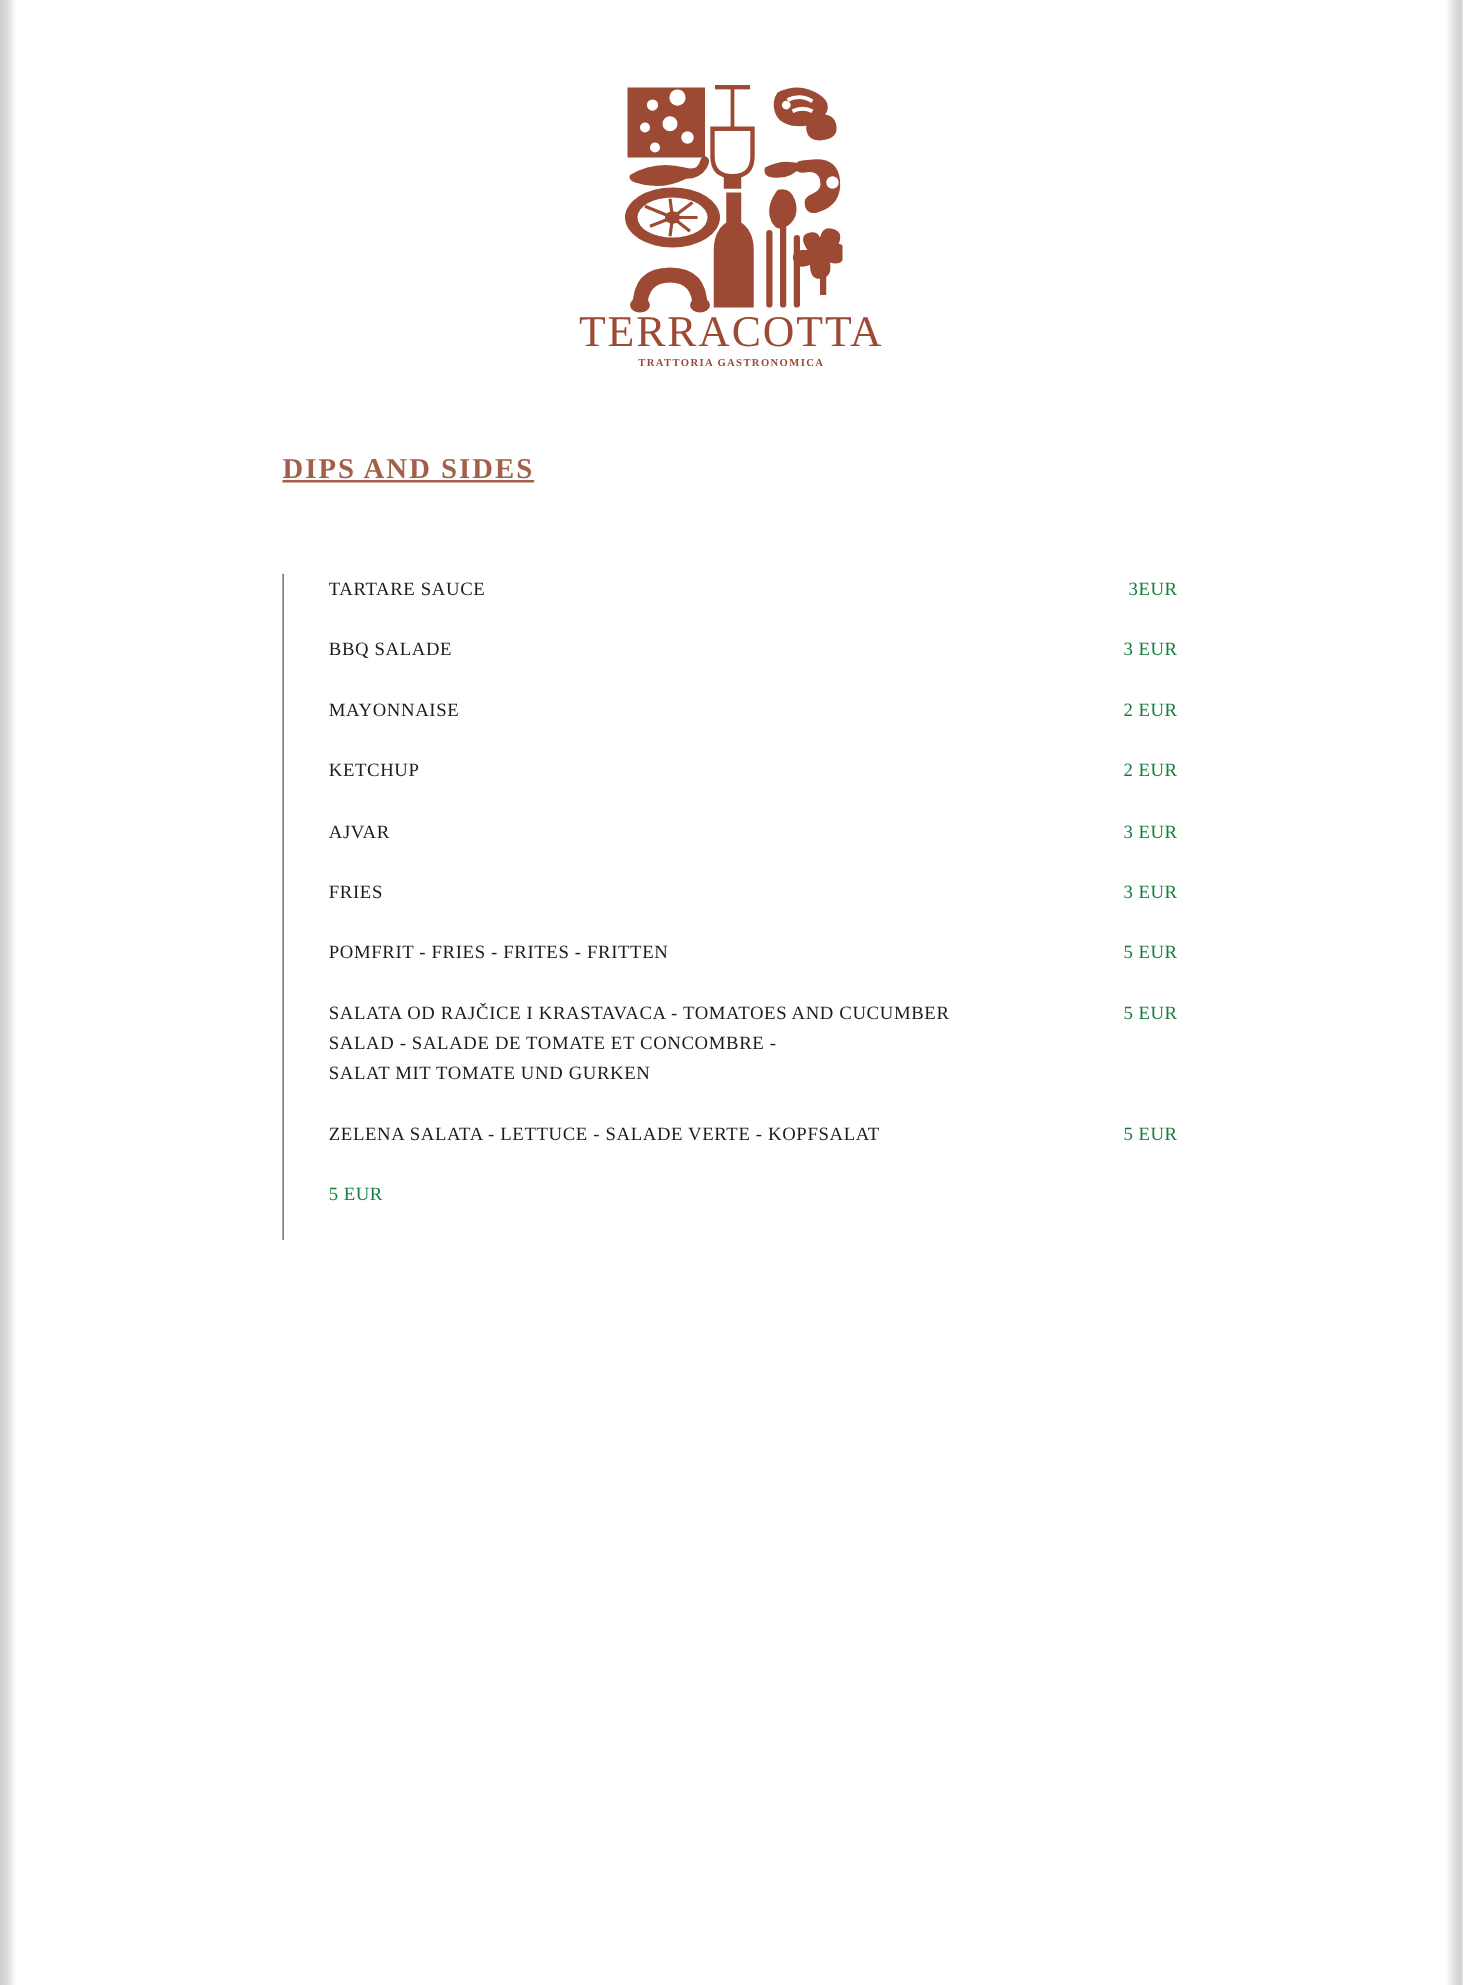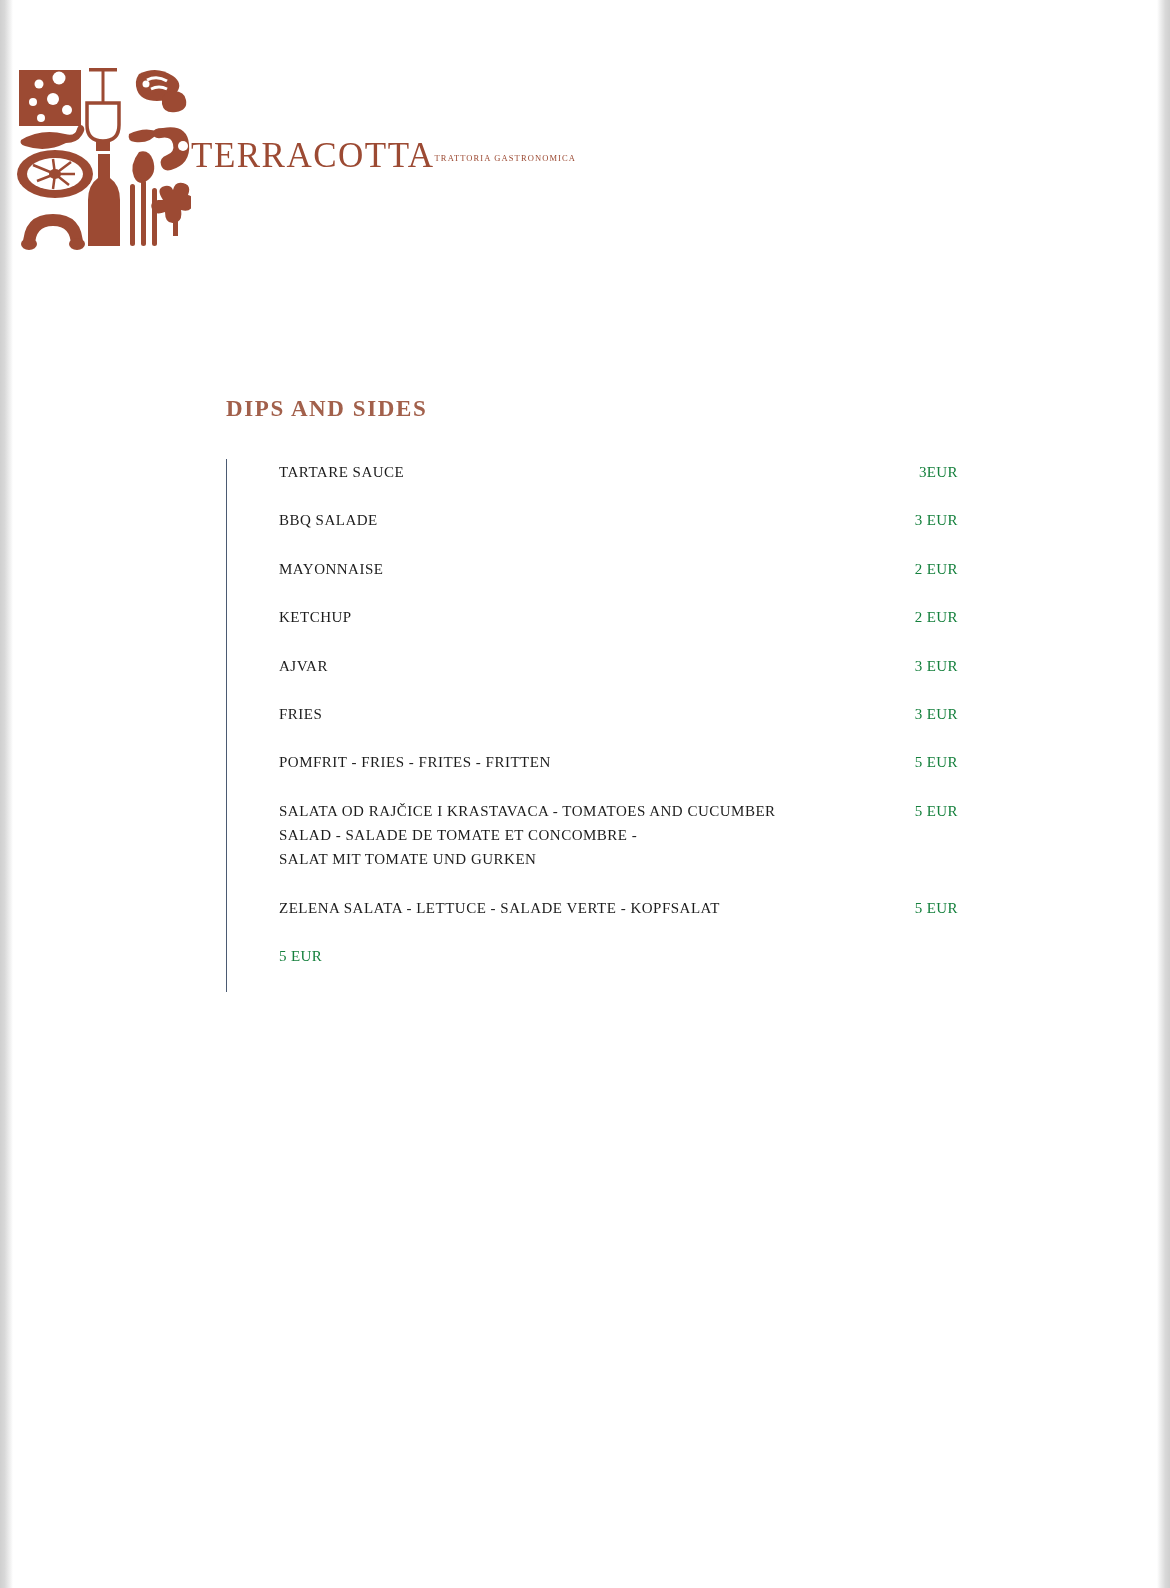--- a/index.html
+++ b/index.html
@@ -42,66 +42,67 @@
     bottom: 0;
   }
 
   
   .logo-block {
     position: absolute;
     left: 0;
     right: 0;
     top: 62px;
     display: flex;
-    flex-direction: row;
+    flex-direction: column;
     align-items: center;
   }
   .logo-mark {
     width: 178px;
     height: 190px;
     display: block;
   }
   .logo-wordmark {
     margin-top: -4px;
     font-family: "Liberation Serif", "DejaVu Serif", serif;
     font-size: 35px;
     letter-spacing: 1.5px;
     color: #9c4a33;
     line-height: 1;
     font-weight: 400;
   }
   .logo-tagline {
     margin-top: 3px;
     font-family: "Liberation Serif", "DejaVu Serif", serif;
     font-size: 8.5px;
-    font-weight: normal;
+    font-weight: bold;
     letter-spacing: 1.1px;
     color: #9c4a33;
     line-height: 1;
   }
 
   
   .section-title {
     position: absolute;
     left: 213px;
-    top: 397px;
+    top: 363px;
     font-size: 23px;
     font-weight: bold;
     letter-spacing: 1.6px;
     color: #a2604b;
     line-height: 1;
+    text-decoration: underline;
   }
 
   .menu-list {
     position: absolute;
     left: 213px;
     top: 459px;
     width: 715px;
     border-left: 1.5px solid #4b5a72;
-    padding-left: 16px;
+    padding-left: 0;
   }
 
   .menu-row {
     display: flex;
     align-items: flex-start;
     justify-content: space-between;
     padding: 0 0 0 36px;
     height: 48.4px;
     box-sizing: border-box;
   }

